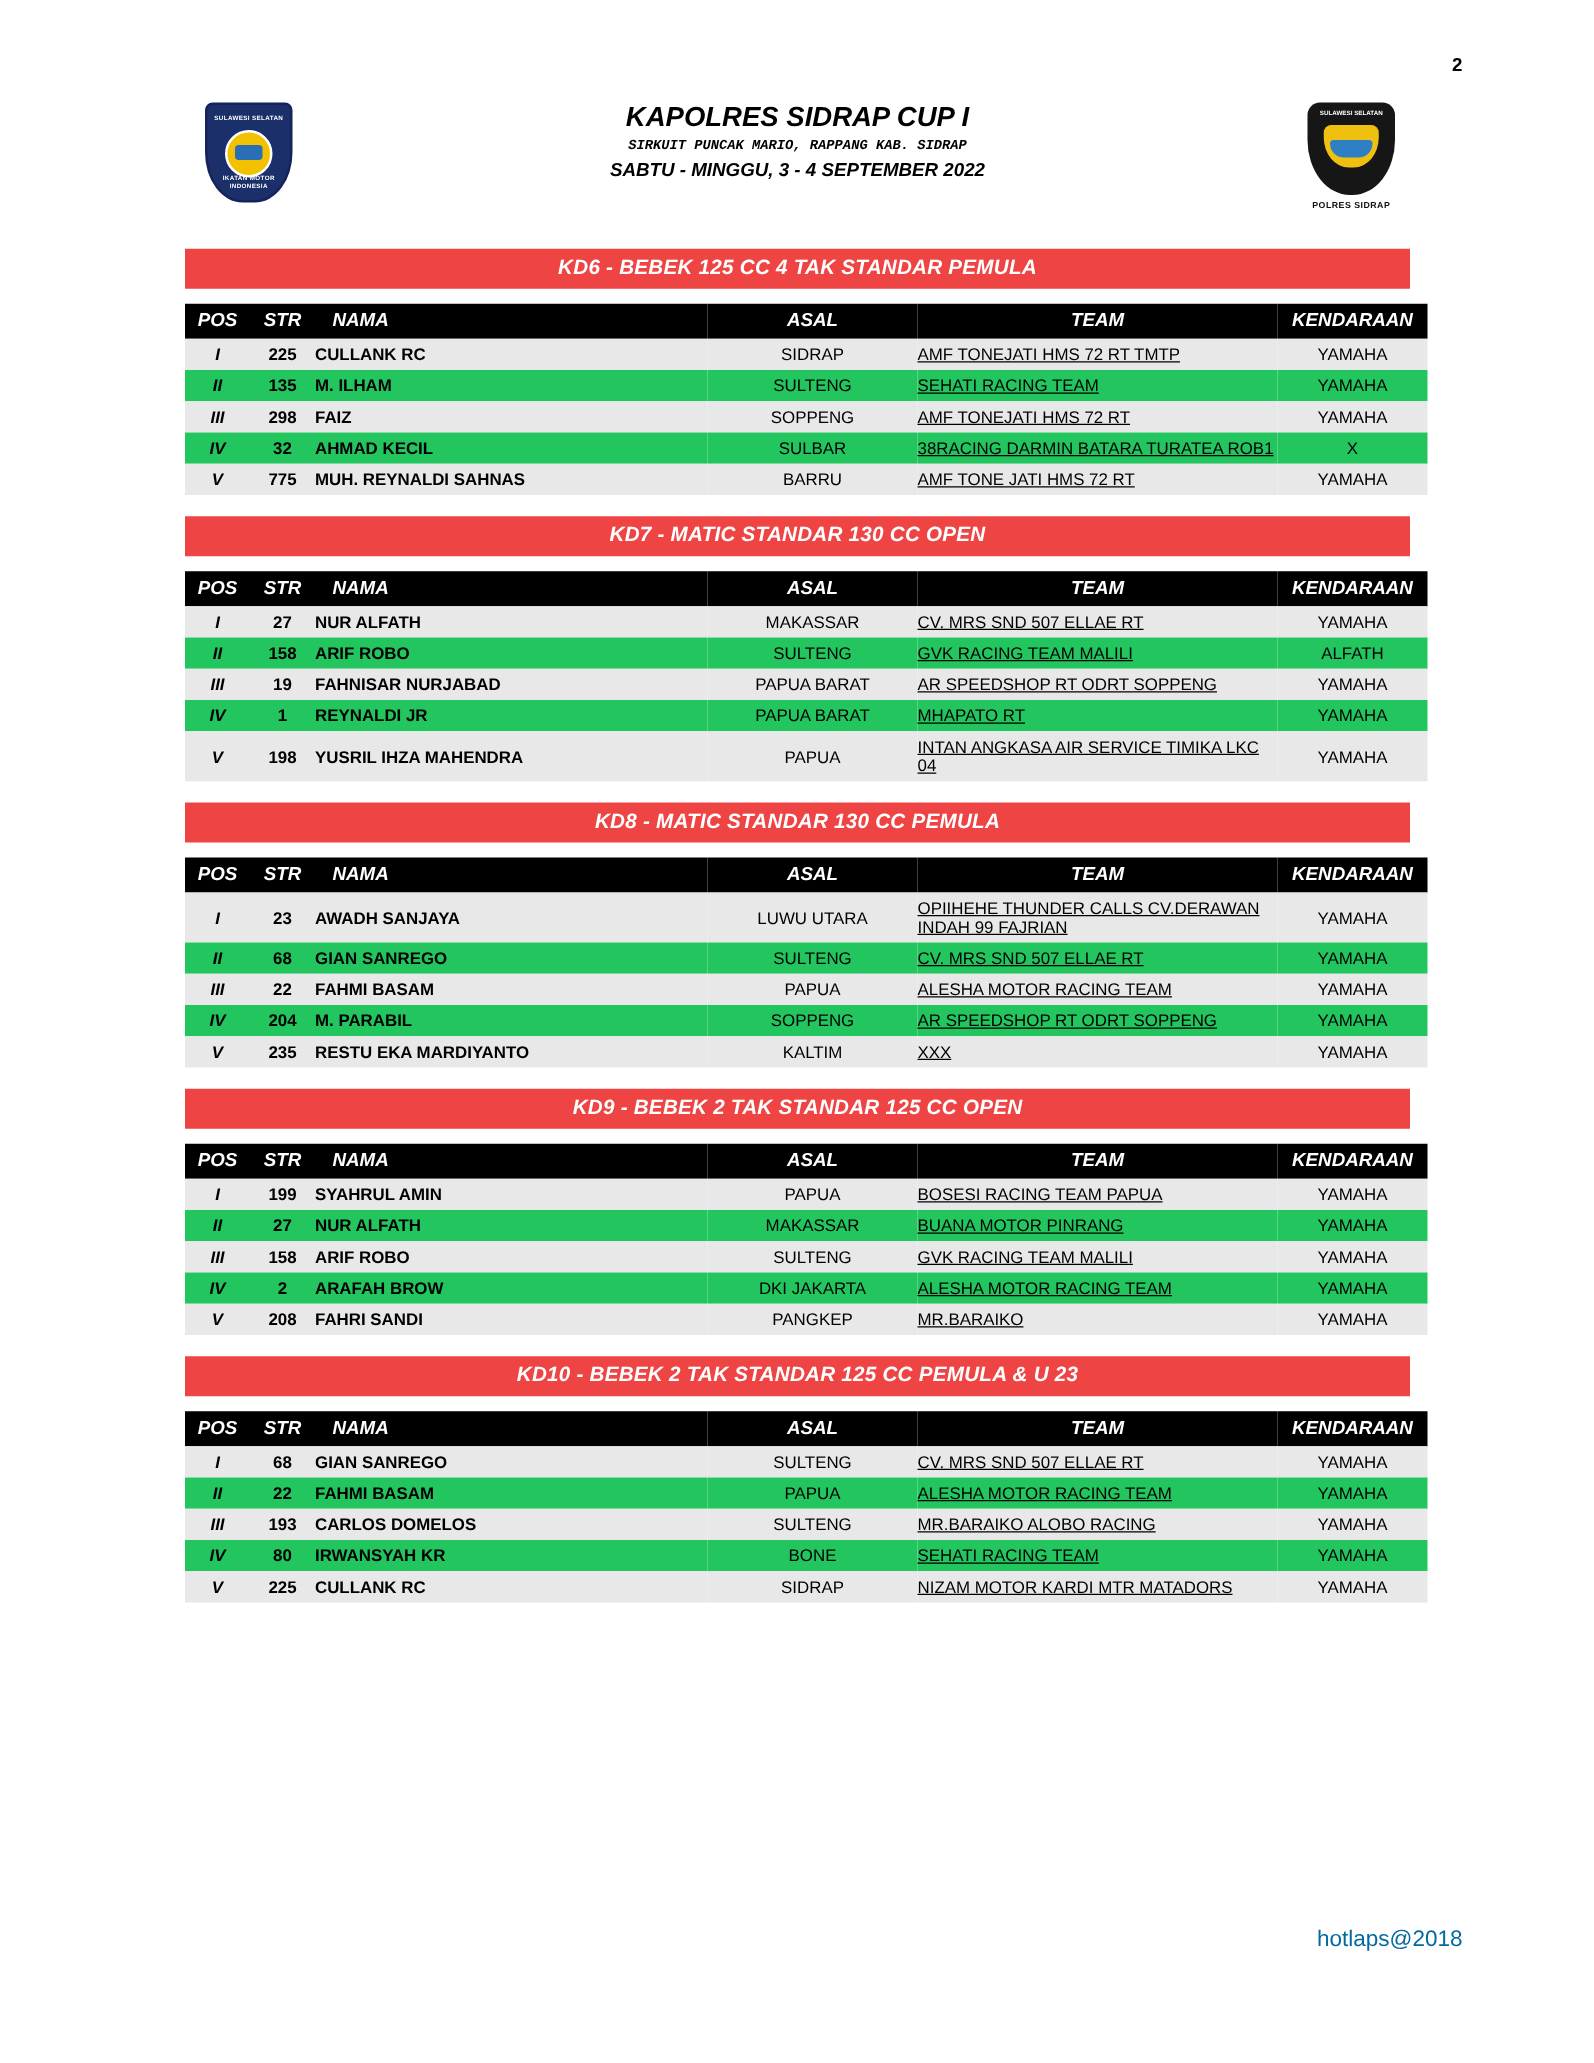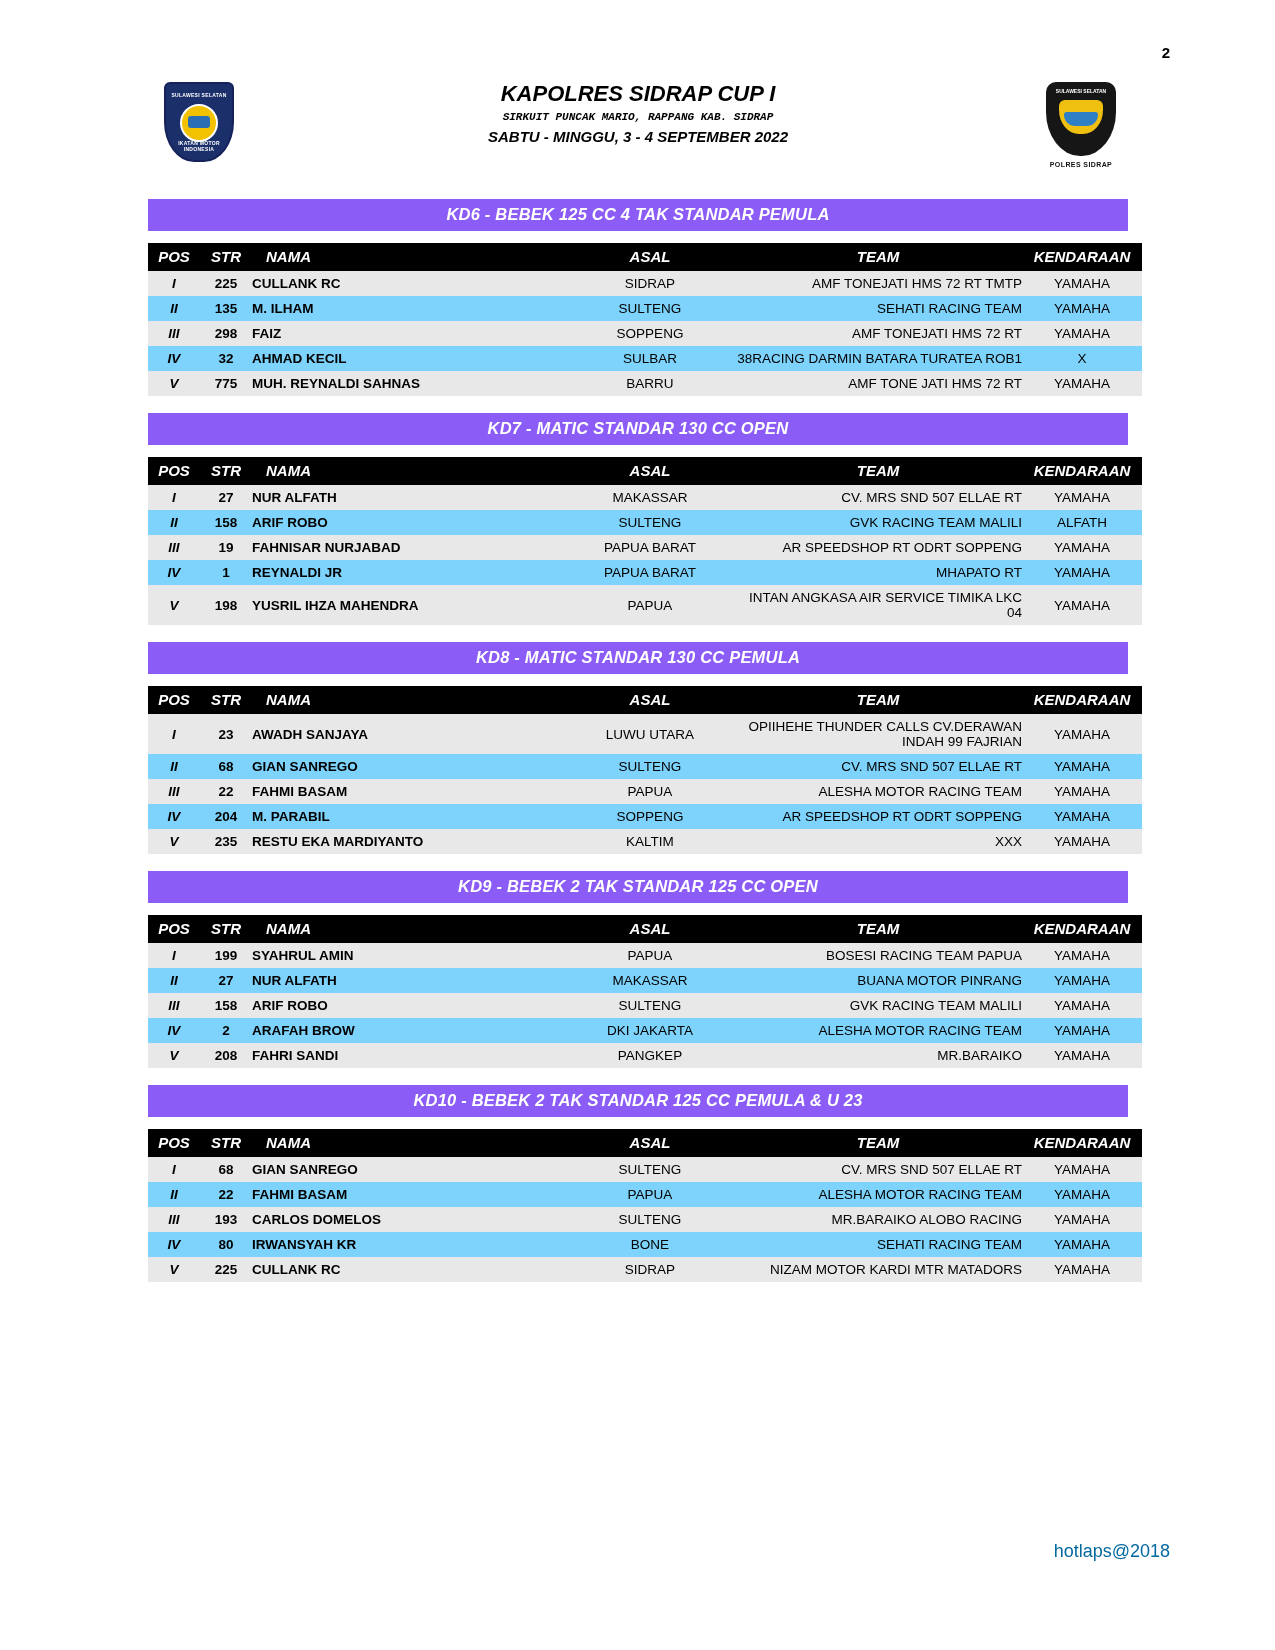--- a/index.html
+++ b/index.html
@@ -76,21 +76,21 @@
     font-size: 15px;
     font-weight: bold;
     font-style: italic;
     margin-top: 5px;
     text-align: center;
   }
 
   
   .section { margin-top: 17px; }
   .class-banner {
-    background: #8b5cf6;
+    background: #ef4444;
     color: #ffffff;
     text-align: center;
     font-size: 16.5px;
     font-weight: bold;
     font-style: italic;
     padding: 6px 0 7px 0;
     letter-spacing: 0.2px;
   }
   
   table.results {
@@ -113,41 +113,41 @@
   th.c-asal { width: 168px; text-align: center; }
   th.c-team { width: 288px; text-align: center; }
   th.c-kendaraan { width: 120px; text-align: center; }
 
   table.results tbody td {
     font-size: 13.5px;
     padding: 5px 0 5px 0;
     vertical-align: middle;
   }
   tbody tr.odd td { background: #e8e8e8; }
-  tbody tr.even td { background: #7dd3fc; }
+  tbody tr.even td { background: #22c55e; }
 
   td.pos {
     text-align: center;
     font-weight: bold;
     font-style: italic;
     font-size: 15px;
   }
   td.str {
     text-align: center;
     font-weight: bold;
     font-size: 15px;
   }
   td.nama {
     text-align: left;
     padding-left: 14px;
     font-weight: bold;
     font-size: 15px;
   }
   td.asal { text-align: center; font-size: 13px; }
-  td.team { text-align: right; font-size: 13px; }
+  td.team { text-align: left; font-size: 13px; text-decoration: underline; }
   td.kendaraan { text-align: center; font-size: 13px; }
 
   .footer-note {
     position: absolute;
     right: 105px;
     bottom: 88px;
     font-size: 18px;
     color: #0369a1;
   }
 

